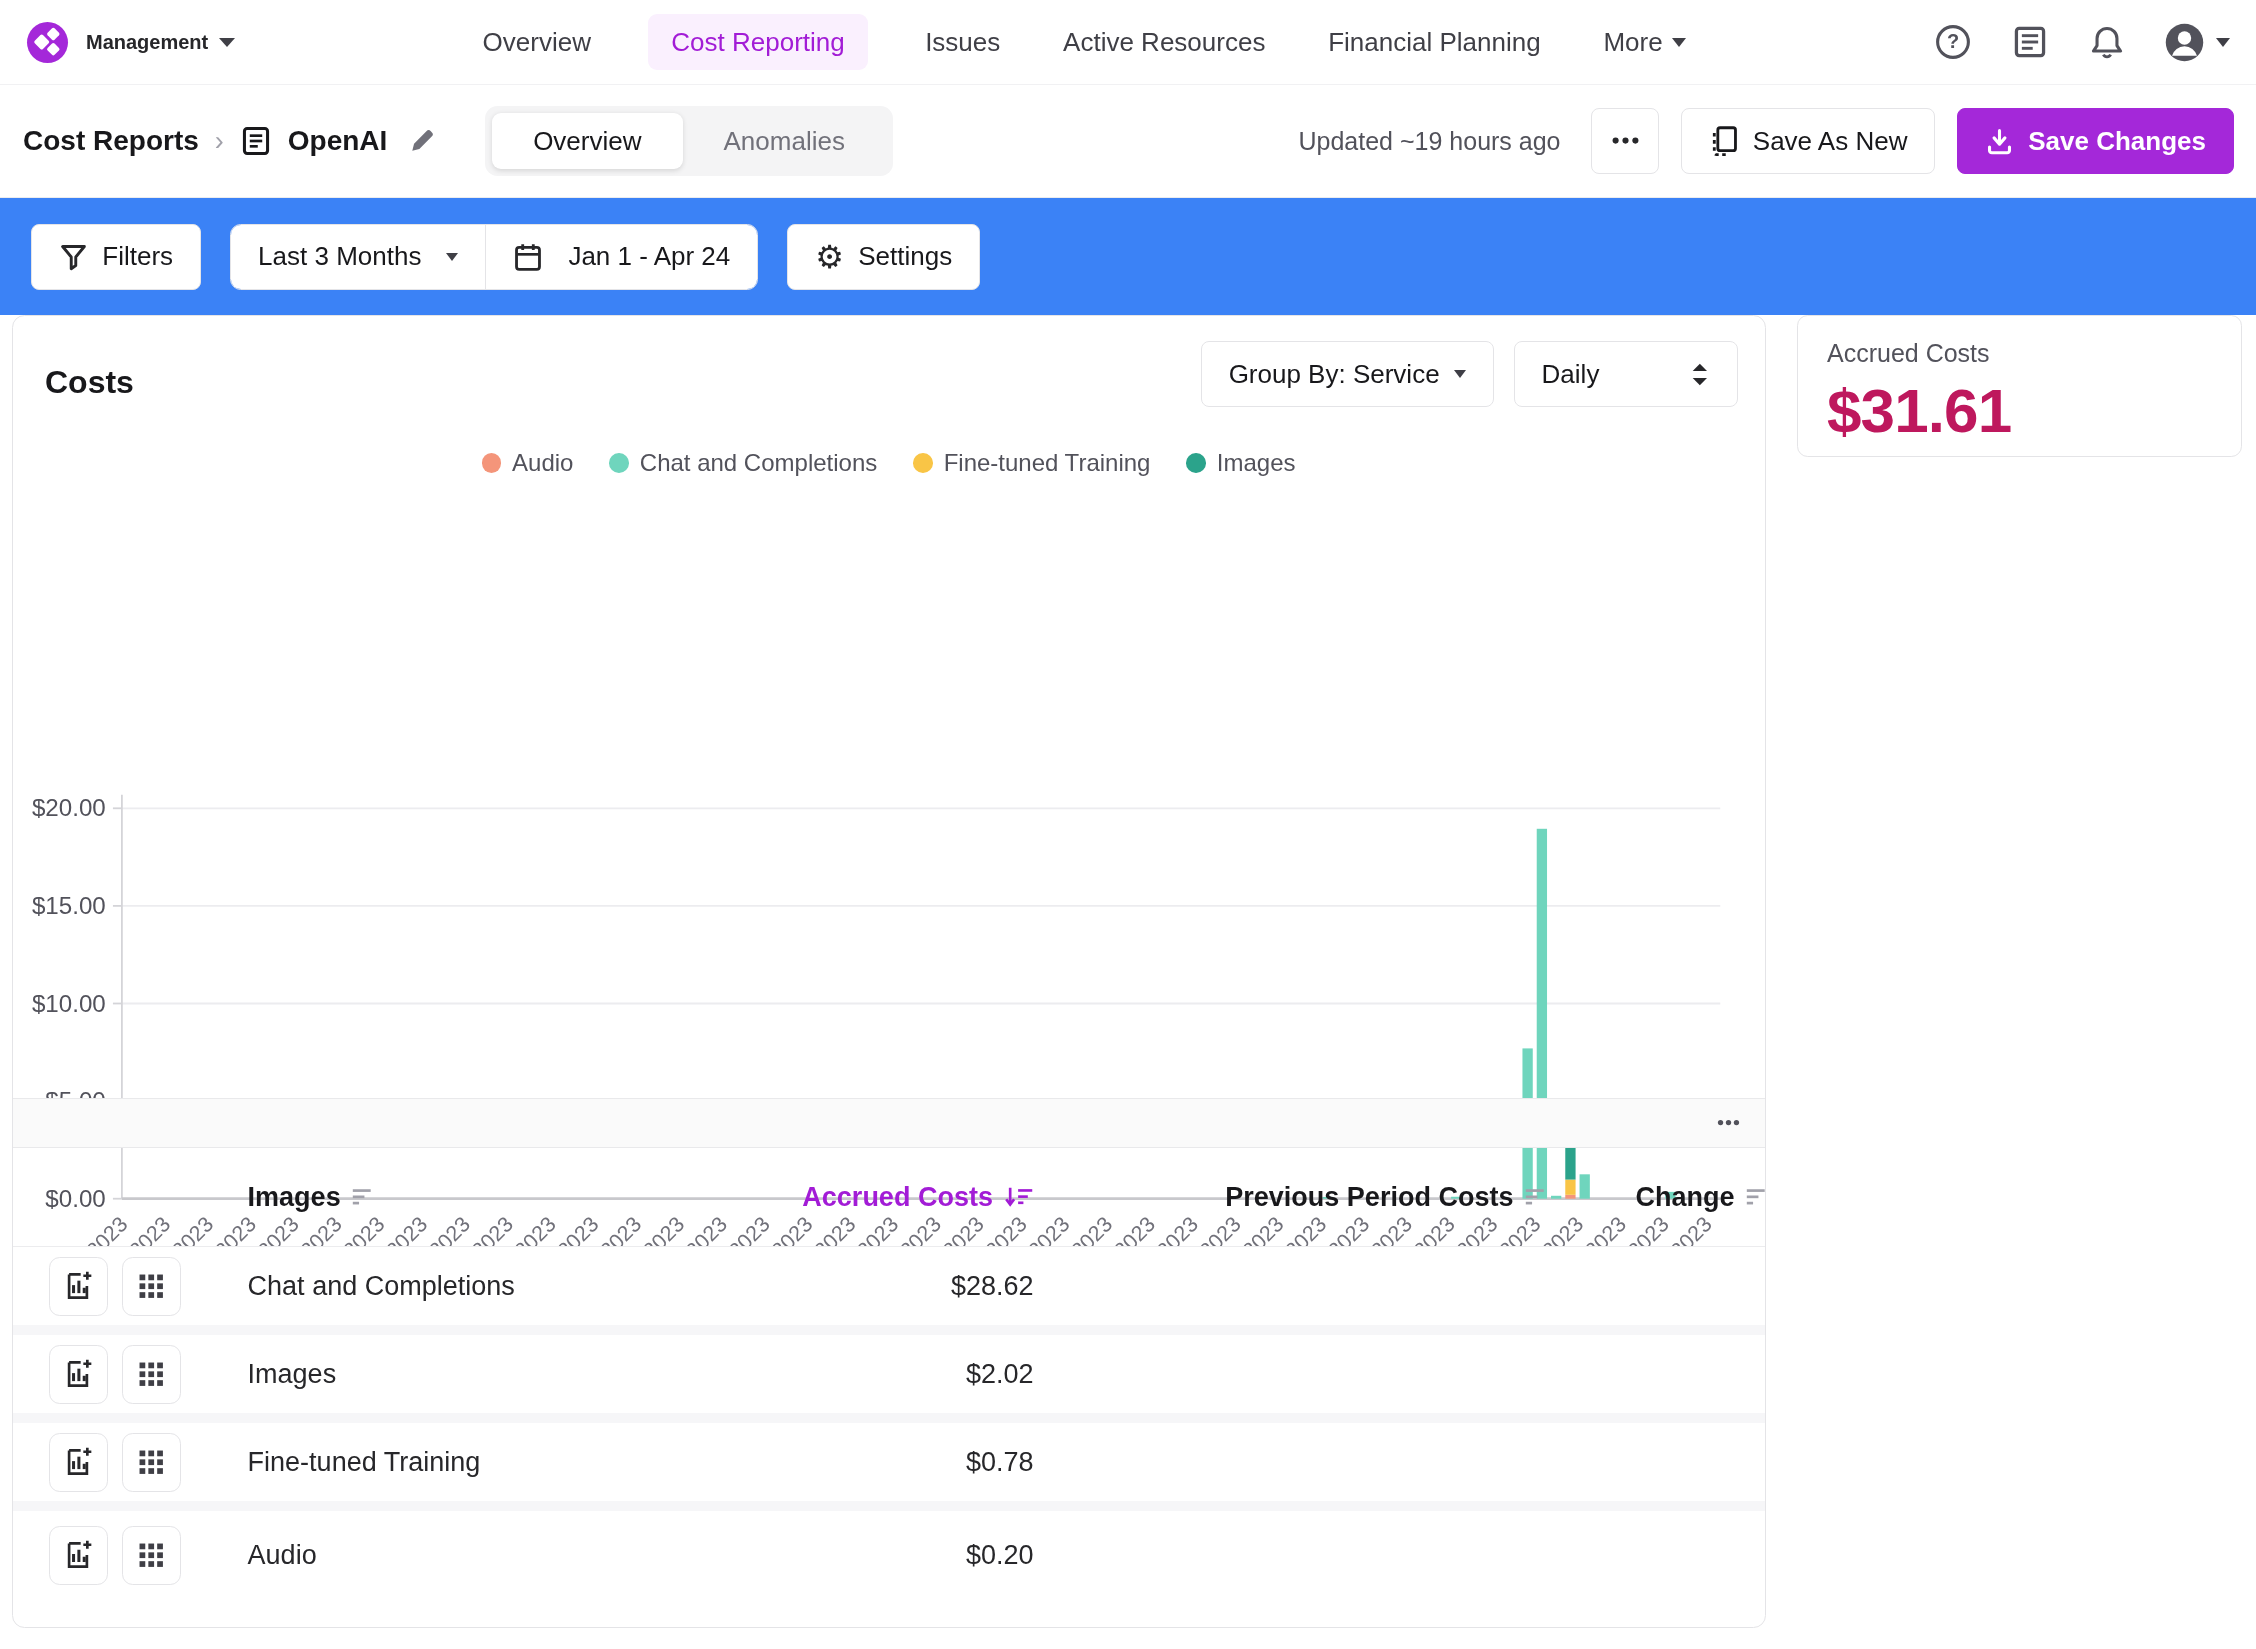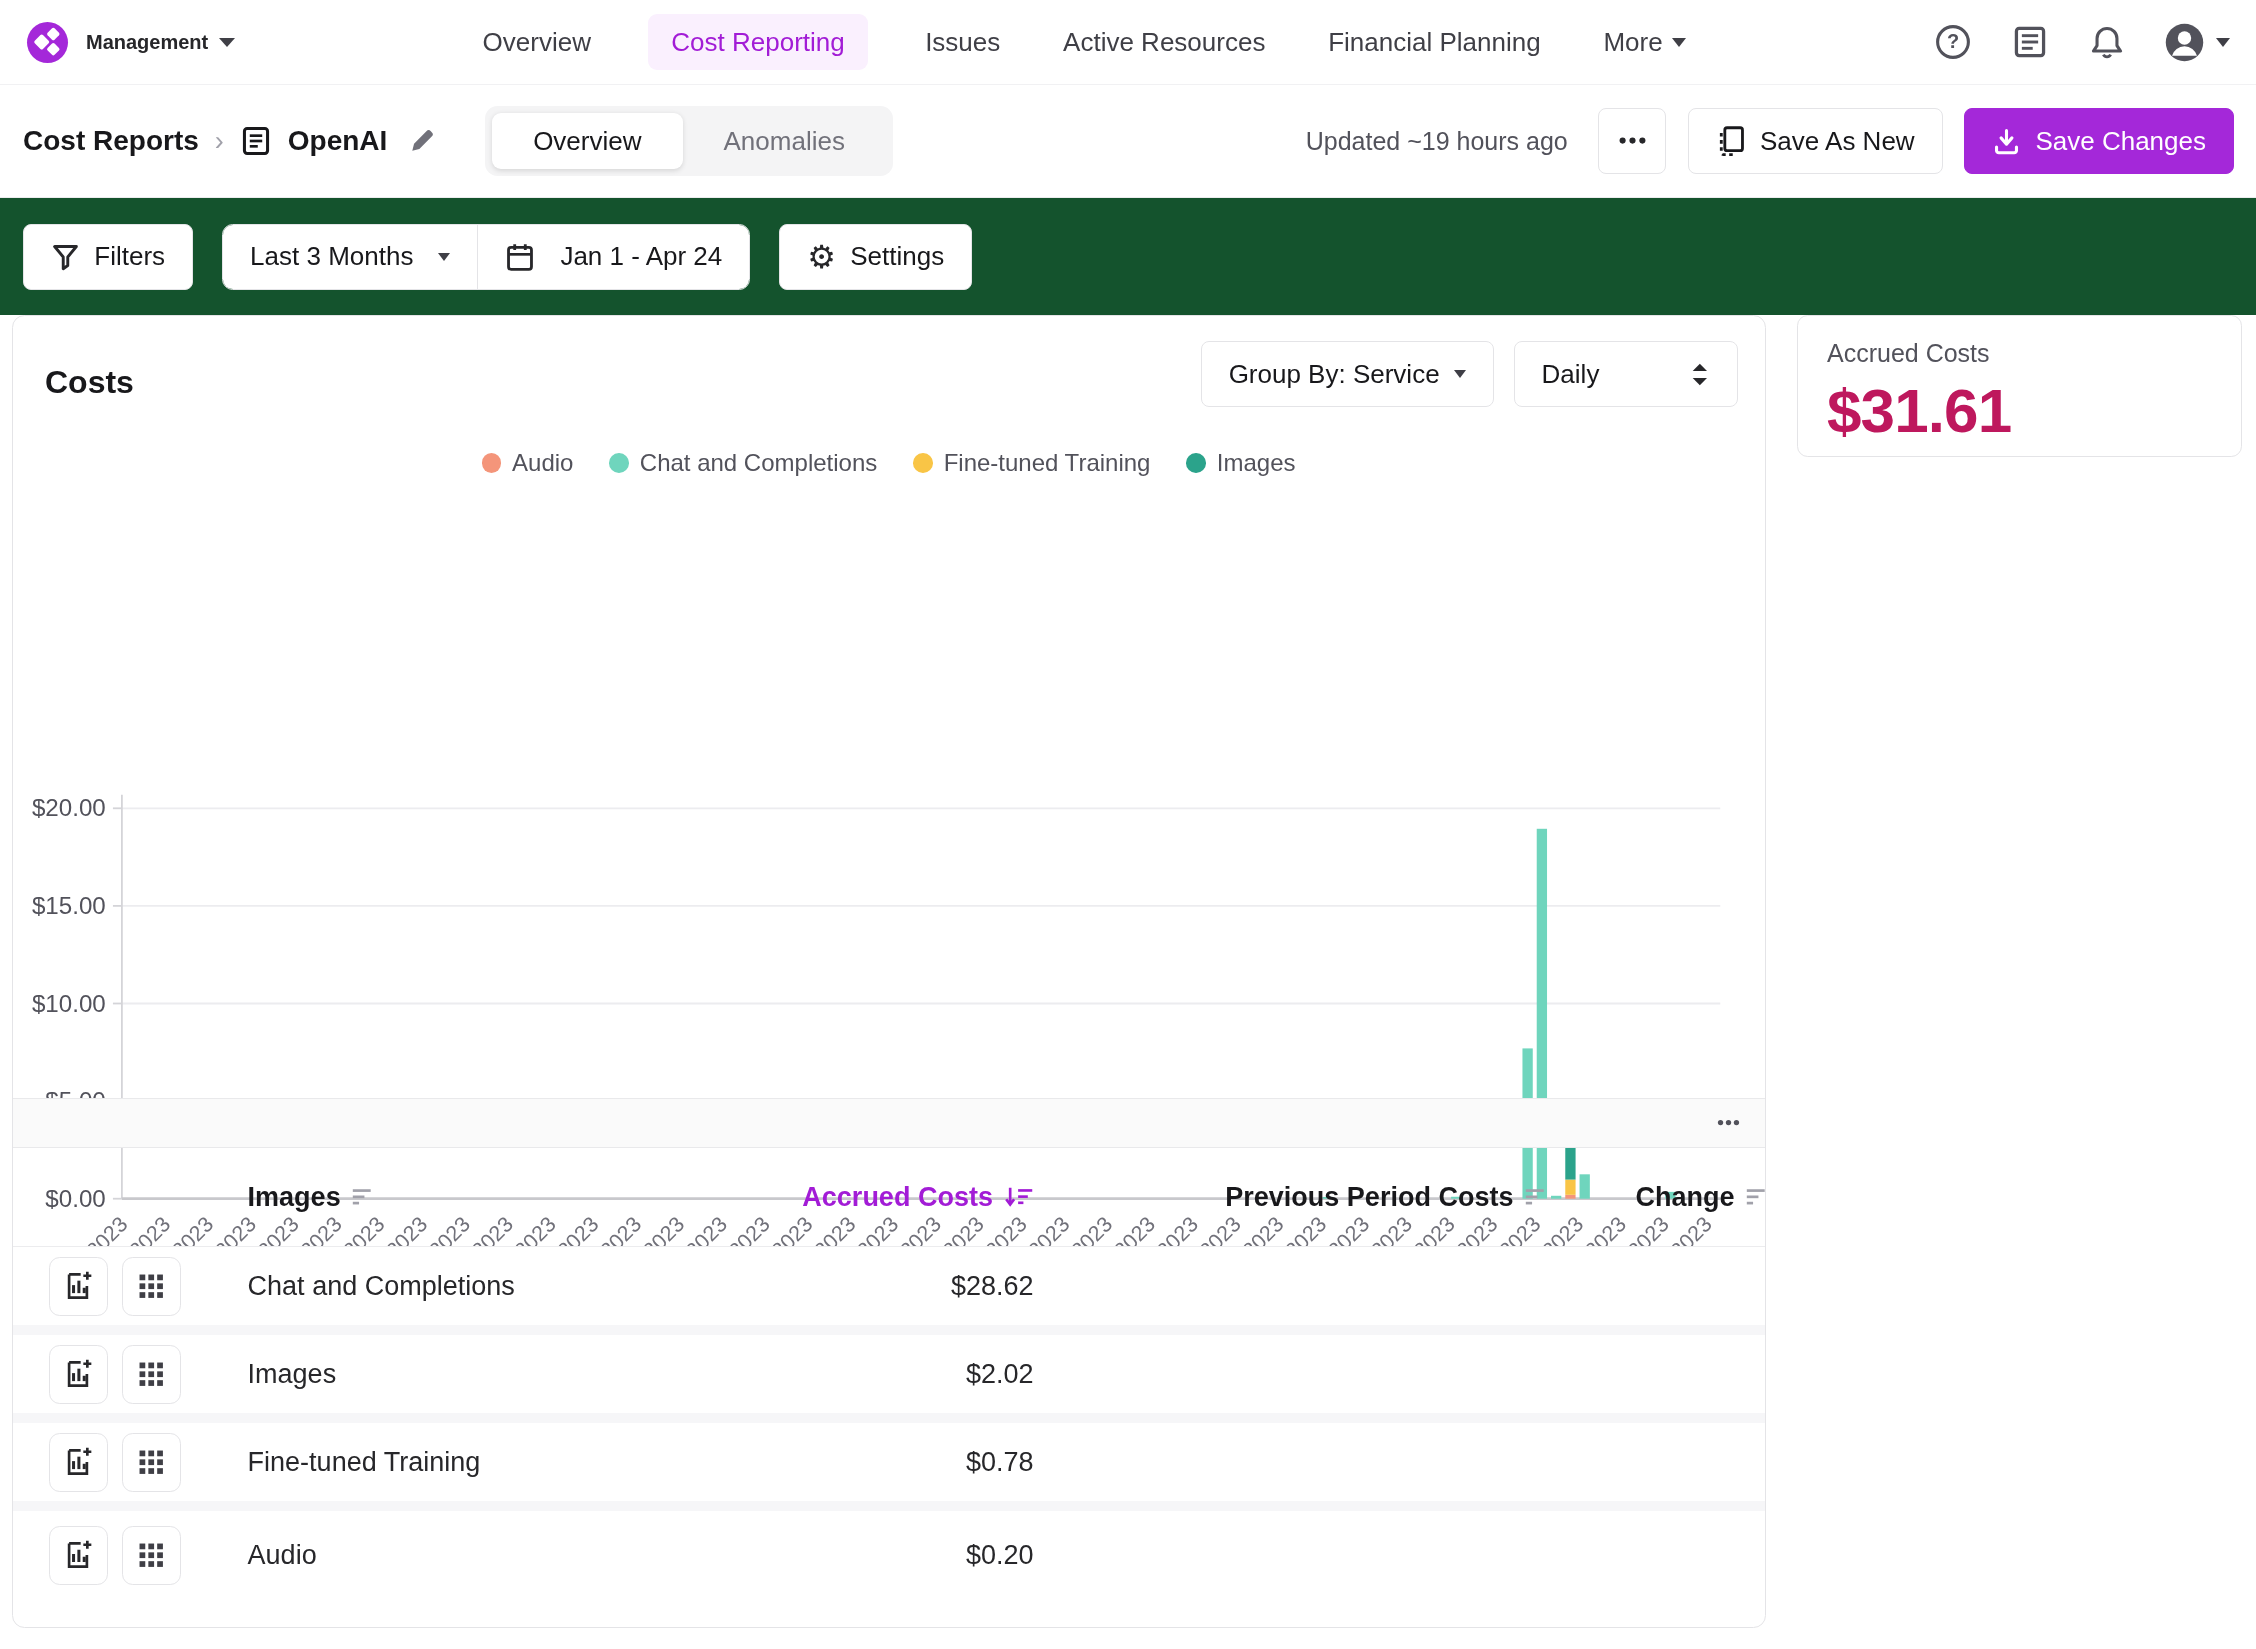--- a/index.html
+++ b/index.html
@@ -25,24 +25,24 @@
   .crumbs { display:flex; align-items:center; gap:16px; font-size:28px; font-weight:700; color:#18181b; }
   .crumb-sep { color:#a1a1aa; font-size:27px; font-weight:400; }
   .crumbs .edit { margin-left:3.6px; cursor:pointer; }
   .seg { margin-left:48px; background:#f4f4f5; border-radius:12.5px; padding:7.2px; display:flex; height:70px; align-items:stretch; }
   .seg-tab { font-size:26px; color:#71717a; display:flex; align-items:center; padding:0 41px; border-radius:9px; cursor:pointer; }
   .seg-tab.active { background:#fff; color:#18181b; box-shadow:0 1.8px 5.4px rgba(0,0,0,.12); font-weight:500; }
   .row2-right { margin-left:auto; display:flex; align-items:center; gap:21.5px; }
   .updated { font-size:25px; color:#52525b; margin-right:9px; }
   .btn { display:flex; align-items:center; gap:14.3px; height:66px; padding:0 27px; border:1.8px solid #e4e4e7; border-radius:8px; background:#fff; font-size:26px; color:#18181b; cursor:pointer; white-space:nowrap; }
   .btn.square { width:68px; padding:0; justify-content:center; }
-  .btn.primary { background:#a428d9; border-color:#a428d9; color:#fff; font-weight:400; }
+  .btn.primary { background:#a428d9; border-color:#a428d9; color:#fff; font-weight:700; }
 
   
-  .filterbar { height:117px; display:flex; align-items:center; padding:0 23px; gap:29px; background:#14532d; }
+  .filterbar { height:117px; display:flex; align-items:center; padding:0 31px; gap:29px; background:#3b82f6; }
   .btn-group { display:flex; height:66px; border:1.8px solid #e4e4e7; border-radius:10.7px; overflow:hidden; }
   .btn-group .part { display:flex; align-items:center; gap:25px; padding:0 27px; font-size:26px; cursor:pointer; background:#fff; }
   .btn-group .part + .part { border-left:1.8px solid #e4e4e7; }
 
   
   .main-card { position:absolute; left:11.6px; top:315px; width:1754px; height:1313px; border:1.8px solid #e4e4e7; border-radius:12.5px; background:#fff; overflow:hidden;text-decoration:underline; }
   .summary-card { position:absolute; left:1797px; top:315px; width:445px; height:142px; border:1.8px solid #e4e4e7; border-radius:10.7px; background:#fff; padding:23px 29px; }
   .summary-label { font-size:25px; color:#52525b; }
   .summary-value { font-size:62px; font-weight:700; color:#be185d; margin-top:7.2px; letter-spacing:-0.9px; }
 

